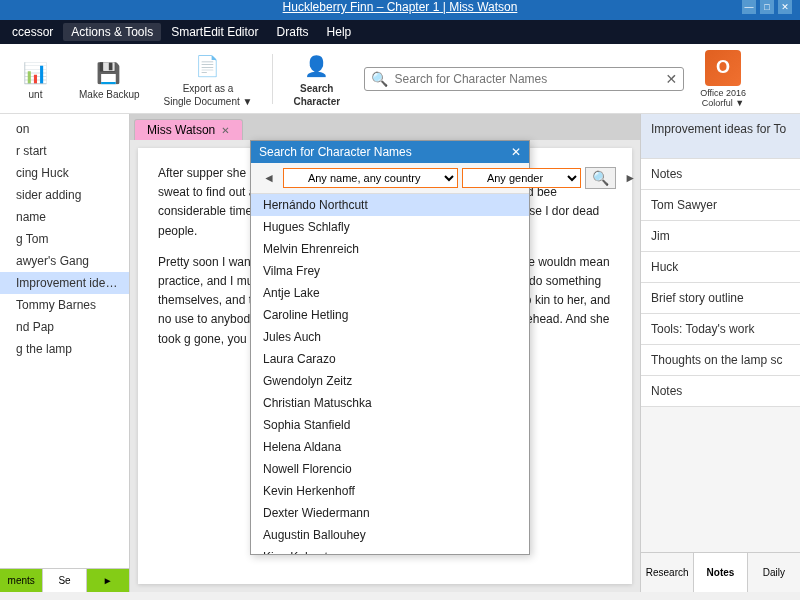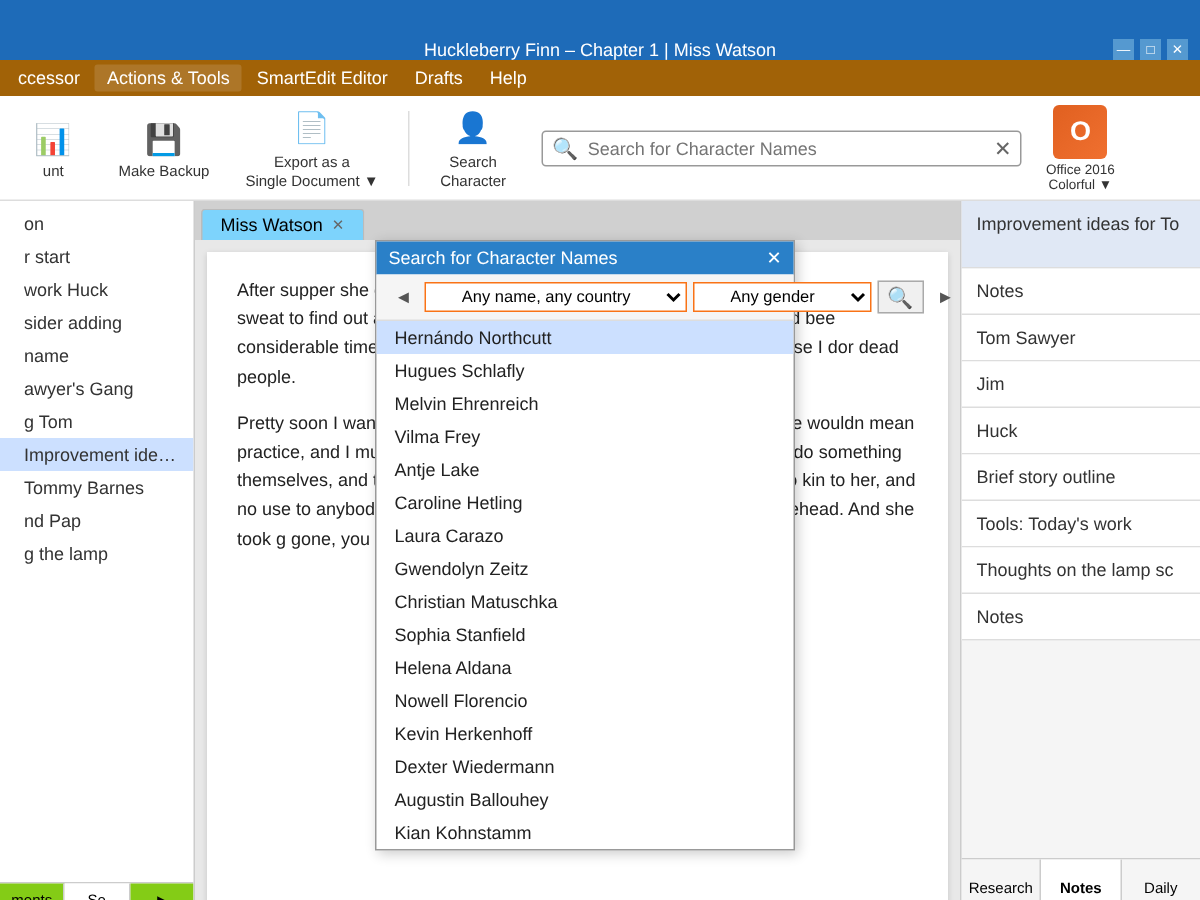--- a/index.html
+++ b/index.html
@@ -2,26 +2,27 @@
 <html><head>
   <meta charset="utf-8">
   <style>
     * { box-sizing: border-box; margin: 0; padding: 0; }
     body { font-family: 'Segoe UI', Arial, sans-serif; font-size: 12px; background: #f0f0f0; width: 800px; height: 600px; overflow: hidden; }
 
     
     .title-bar {
       background: #1e6bb8;
       color: white;
-      height: 40px;
-      display: flex;
-      align-items: flex-end;
+      height: 20px;
+      display: flex;
+      align-items: flex-start;
       justify-content: center;
       font-size: 12px;
       position: relative;
+      text-decoration: underline;
     }
     .title-bar-controls {
       position: absolute;
       right: 8px;
       display: flex;
       gap: 4px;
     }
     .title-btn {
       width: 14px;
       height: 14px;
@@ -30,21 +31,21 @@
       cursor: pointer;
       font-size: 9px;
       color: white;
       display: flex;
       align-items: center;
       justify-content: center;
     }
 
     
     .menu-bar {
-      background: #a16207;
+      background: #0f172a;
       height: 24px;
       display: flex;
       align-items: center;
       padding: 0 4px;
       gap: 2px;
     }
     .menu-item {
       color: white;
       padding: 2px 8px;
       font-size: 12px;
@@ -212,21 +213,21 @@
       flex-direction: column;
     }
     .doc-tab-bar {
       background: #d0d0d0;
       height: 26px;
       display: flex;
       align-items: flex-end;
       padding: 0 4px;
     }
     .doc-tab {
-      background: #7dd3fc;
+      background: #f9a8d4;
       padding: 3px 12px;
       font-size: 12px;
       border-radius: 3px 3px 0 0;
       border: 1px solid #bbb;
       border-bottom: none;
       cursor: pointer;
       display: flex;
       align-items: center;
       gap: 6px;
     }
@@ -397,44 +398,44 @@
     <div class="toolbar-icon">💾</div>
     <span>Make Backup</span>
   </button>
   <button class="toolbar-btn">
     <div class="toolbar-icon">📄</div>
     <span style="text-align:center;line-height:1.3;">Export as a<br>Single Document ▼</span>
   </button>
   <div class="toolbar-separator"></div>
   <button class="toolbar-btn">
     <div class="toolbar-icon">👤</div>
-    <span style="text-align:center;line-height:1.3;">Search<br>Character</span>
+    <span style="text-align:center;line-height:1.3;font-weight:bold;">Search<br>Character</span>
   </button>
   <div class="character-search-bar">
     <span class="character-search-icon">🔍</span>
     <input class="character-search-input" type="text" placeholder="Search for Character Names" style="">
     <span class="character-close-btn">✕</span>
   </div>
   <div class="office-btn">
     <div class="office-icon">O</div>
     <span class="office-label">Office 2016<br>Colorful ▼</span>
   </div>
 </div>
 
 <div class="main-content">
 
   <div class="left-sidebar">
     <div class="sidebar-scroll">
       <div class="sidebar-item">on</div>
       <div class="sidebar-item">r start</div>
-      <div class="sidebar-item">work Huck</div>
+      <div class="sidebar-item">cing Huck</div>
       <div class="sidebar-item">sider adding</div>
       <div class="sidebar-item">name</div>
+      <div class="sidebar-item">g Tom</div>
       <div class="sidebar-item">awyer's Gang</div>
-      <div class="sidebar-item">g Tom</div>
       <div class="sidebar-item selected">Improvement ideas for...</div>
       <div class="sidebar-item">Tommy Barnes</div>
       <div class="sidebar-item">nd Pap</div>
       <div class="sidebar-item">g the lamp</div>
     </div>
     <div class="sidebar-tabs-bottom">
       <div class="sidebar-tab">ments</div>
       <div class="sidebar-tab active">Se</div>
       <div class="sidebar-tab">►</div>
     </div>
@@ -470,20 +471,21 @@
           <span class="nav-arrow">►</span>
         </div>
         <div class="char-list">
 
         <div class="char-list-item first">Hernándo Northcutt</div>
             <div class="char-list-item">Hugues Schlafly</div>
             <div class="char-list-item">Melvin Ehrenreich</div>
             <div class="char-list-item">Vilma Frey</div>
             <div class="char-list-item">Antje Lake</div>
             <div class="char-list-item">Caroline Hetling</div>
+            <div class="char-list-item">Jules Auch</div>
             <div class="char-list-item">Laura Carazo</div>
             <div class="char-list-item">Gwendolyn Zeitz</div>
             <div class="char-list-item">Christian Matuschka</div>
             <div class="char-list-item">Sophia Stanfield</div>
             <div class="char-list-item">Helena Aldana</div>
             <div class="char-list-item">Nowell Florencio</div>
             <div class="char-list-item">Kevin Herkenhoff</div>
             <div class="char-list-item">Dexter Wiedermann</div>
             <div class="char-list-item">Augustin Ballouhey</div>
             <div class="char-list-item">Kian Kohnstamm</div>

